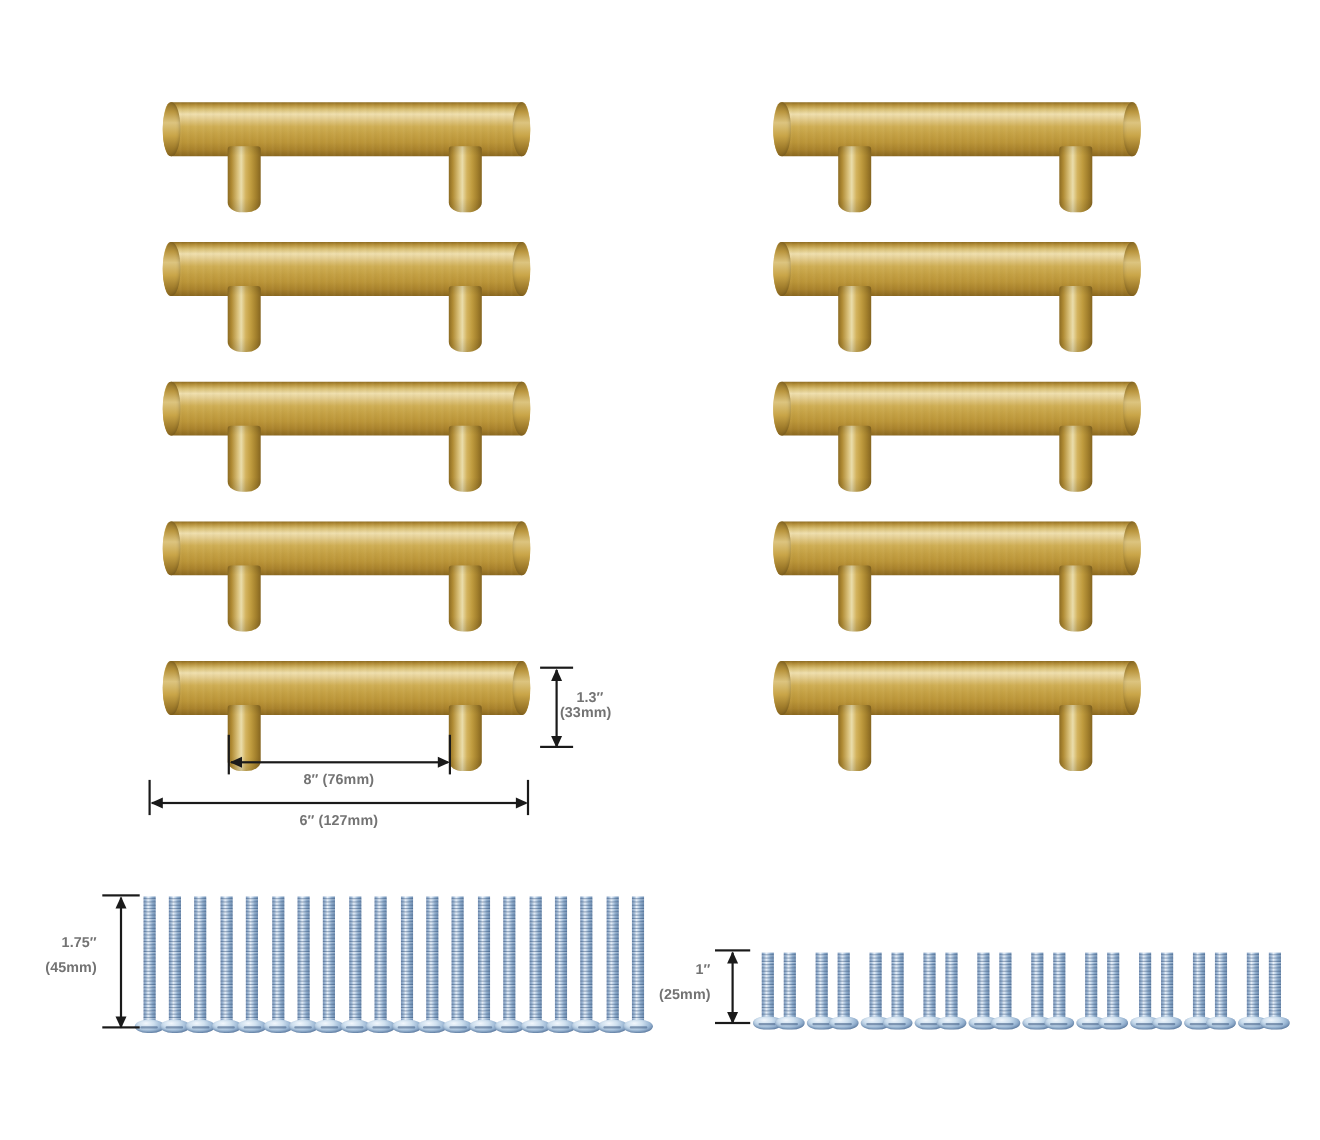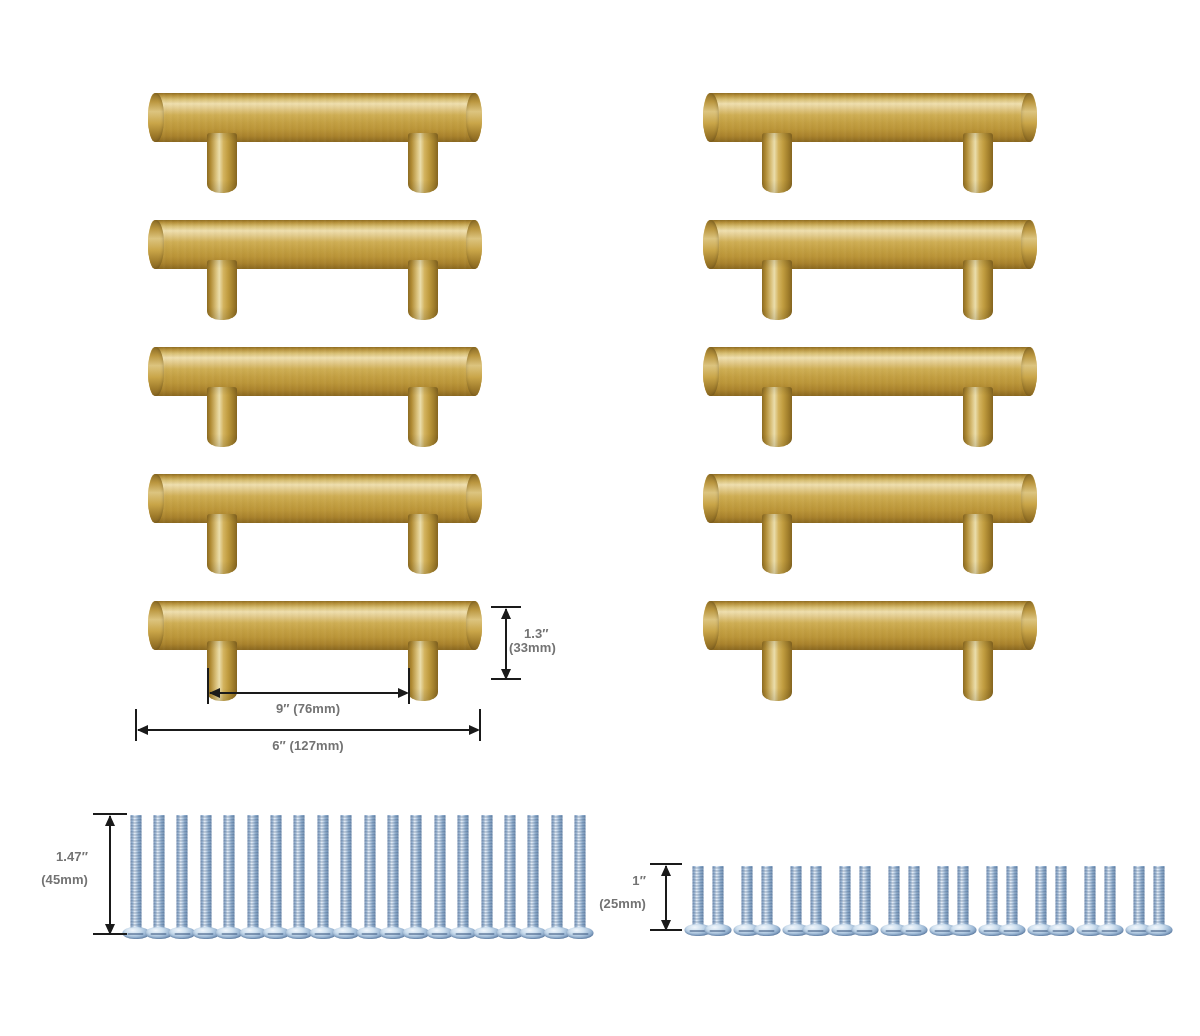--- a/index.html
+++ b/index.html
@@ -331,21 +331,21 @@
     <div class="arrow-head ah-up" style="left:501px; top:608px;"></div>
     <div class="arrow-head ah-down" style="left:501px; top:669px;"></div>
     <div class="dim-label" style="left:524px; top:626px;">1.3″</div>
     <div class="dim-label" style="left:509px; top:640px;">(33mm)</div>
 
     <div class="tick-v" style="left:207px; top:668px; height:36px;"></div>
     <div class="tick-v" style="left:408px; top:668px; height:36px;"></div>
     <div class="arrow-line-h" style="left:210px; top:692px; width:197px;"></div>
     <div class="arrow-head ah-left" style="left:209px; top:688px;"></div>
     <div class="arrow-head ah-right" style="left:398px; top:688px;"></div>
-    <div class="dim-label center" style="left:208px; top:701px; width:200px;">9″  (76mm)</div>
+    <div class="dim-label center" style="left:208px; top:701px; width:200px;">8″  (76mm)</div>
 
     <div class="tick-v" style="left:135px; top:709px; height:32px;"></div>
     <div class="tick-v" style="left:479px; top:709px; height:32px;"></div>
     <div class="arrow-line-h" style="left:138px; top:729px; width:340px;"></div>
     <div class="arrow-head ah-left" style="left:137px; top:725px;"></div>
     <div class="arrow-head ah-right" style="left:469px; top:725px;"></div>
     <div class="dim-label center" style="left:136px; top:738px; width:344px;">6″  (127mm)</div>
   </div>
 
   <div id="long-screws">
@@ -430,21 +430,21 @@
         <div class="head" style="top:112px;"></div>
       </div>
     </div>
 
   <div>
     <div class="tick-h" style="left:93px; top:813px; width:34px;"></div>
     <div class="tick-h" style="left:93px; top:933px; width:34px;"></div>
     <div class="arrow-line-v" style="left:109px; top:816px; height:118px;"></div>
     <div class="arrow-head ah-up" style="left:105px; top:815px;"></div>
     <div class="arrow-head ah-down" style="left:105px; top:924px;"></div>
-    <div class="dim-label right" style="left:0px; top:849px; width:88px;">1.47″</div>
+    <div class="dim-label right" style="left:0px; top:849px; width:88px;">1.75″</div>
     <div class="dim-label right" style="left:0px; top:872px; width:88px;">(45mm)</div>
   </div>
 
   <div id="short-screws">
       <div class="screw" style="left: 684px; top: 866px; width: 27px; height: 74px;">
         <div class="shank" style="height:62px;"></div>
         <div class="head" style="top:58px;"></div>
       </div>
       <div class="screw" style="left: 704px; top: 866px; width: 27px; height: 74px;">
         <div class="shank" style="height:62px;"></div>

